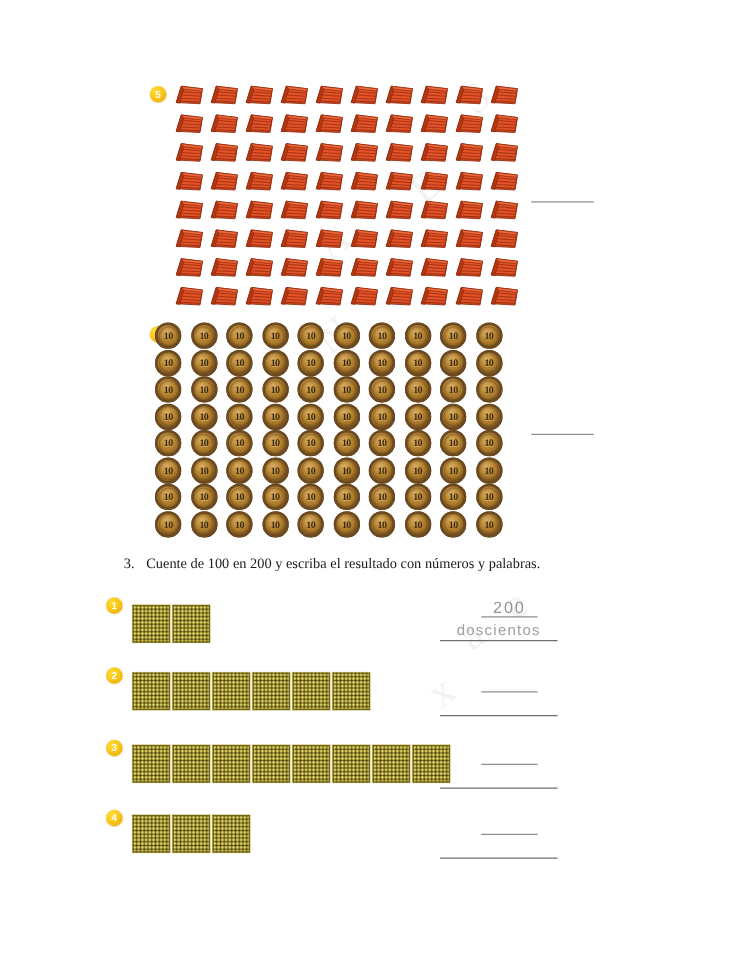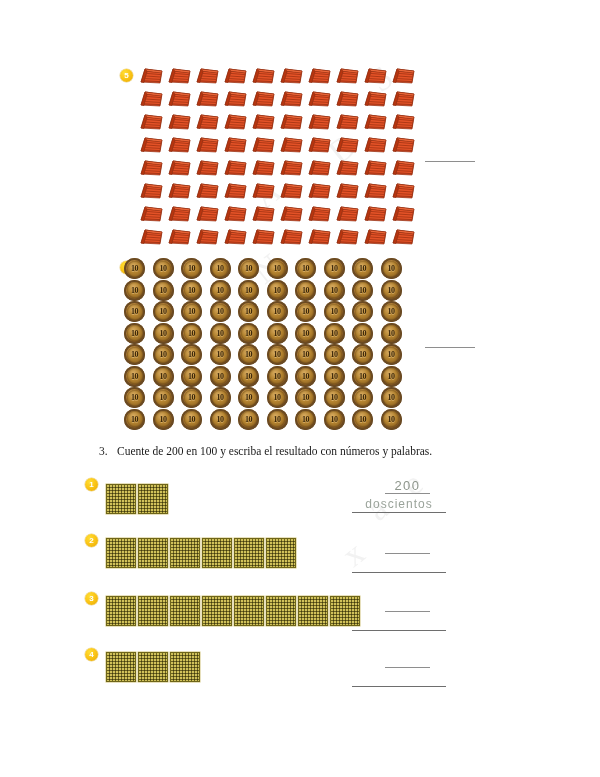--- a/index.html
+++ b/index.html
@@ -1651,21 +1651,21 @@
         <span>10</span>
       </div>
       <div class="coin">
         <span>10</span>
       </div>
     </div>
 </div>
 <div class="abs rule" style="left:425px;top:347px;width:50px;"></div>
 
 <div class="abs q-line" style="left:99px;top:445px;">
-  <span class="q-num">3.</span><span>Cuente de 200 en 100 y escriba el resultado con números y palabras.</span>
+  <span class="q-num">3.</span><span>Cuente de 100 en 200 y escriba el resultado con números y palabras.</span>
 </div>
 
 <div id="counting-rows">
     <div class="abs badge" style="left: 85px; top: 478px;">1</div>
     <div class="abs flat-row" style="left: 106px; top: 484px;">
       <div class="flat"></div>
       <div class="flat"></div>
     </div>
     <div class="abs" style="left: 385px; top: 478px; width: 45px;">
       <div class="hand hand-num" style="height: 15px;">200</div>

